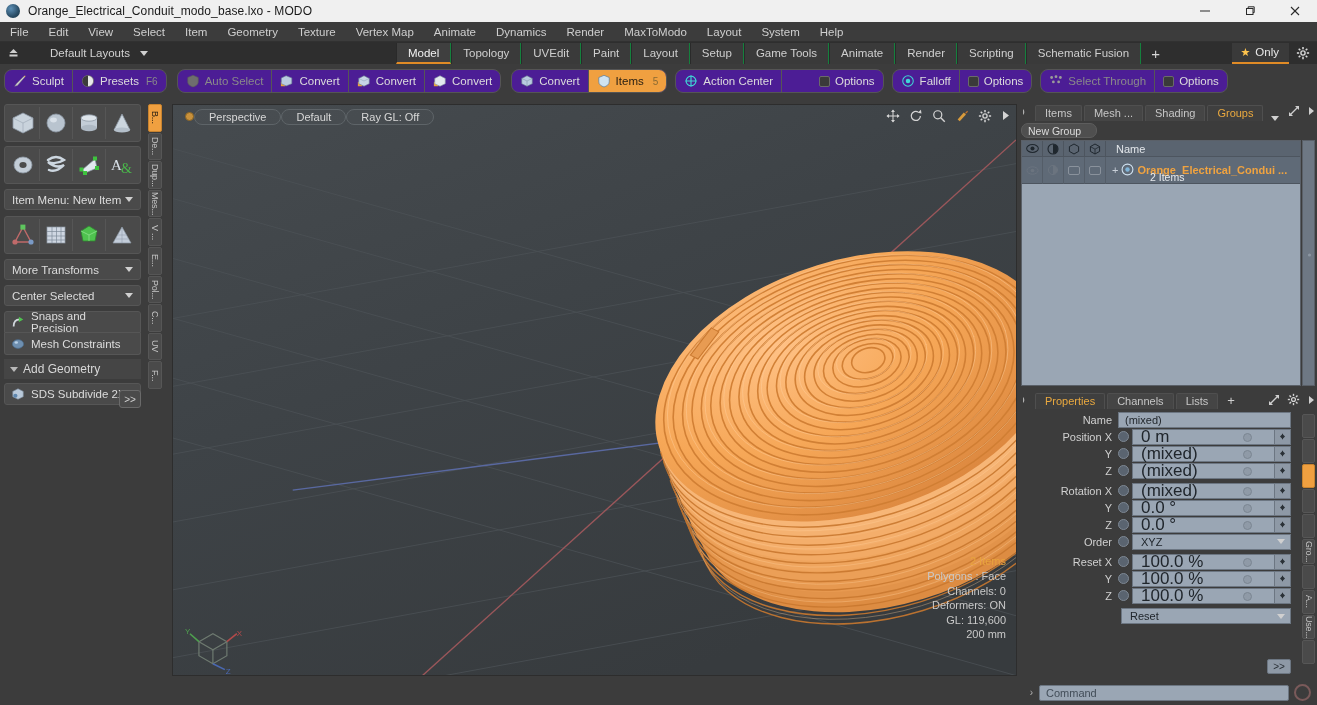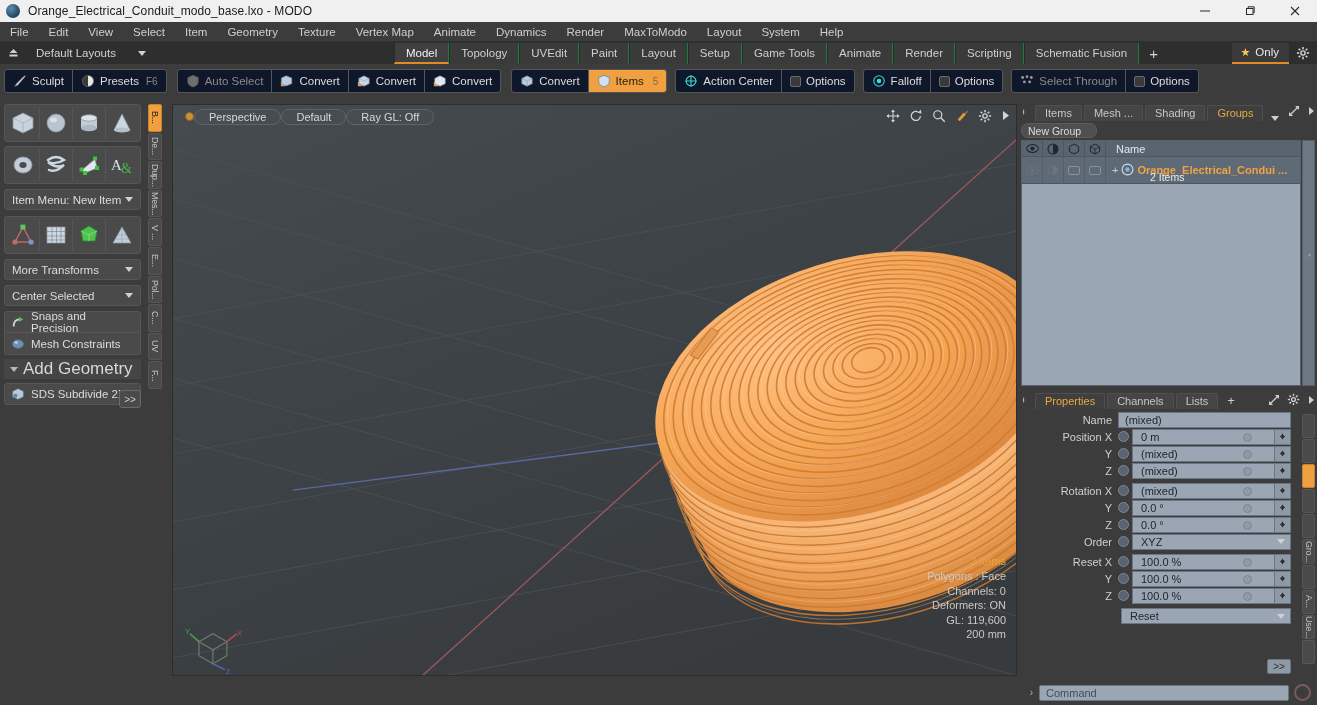--- a/index.html
+++ b/index.html
@@ -47,21 +47,21 @@
   }
 
   
   #layoutbar {
     position: absolute; top: 42px; left: 0; width: 1317px; height: 22px;
     background: #2e2e2e; display: flex; align-items: center;
   }
   #home-icon { width: 26px; display:flex; align-items:center; justify-content:center; color:#cfcfcf; }
   #default-layouts {
     height: 18px; line-height: 18px; padding: 0 8px; color: #d2d2d2; font-size: 11.5px;
-    display: flex; align-items: center; gap: 22px; margin-left: 2px;
+    display: flex; align-items: center; gap: 10px; margin-left: 16px;
   }
   #layout-tabs { display: flex; align-items: flex-end; height: 22px; margin-left: 240px; }
   .ltab {
     height: 21px; line-height: 21px; padding: 0 11px; font-size: 11.5px; color: #cfcfcf;
     background: #3a3a3a; border-left: 1px solid #2a2a2a; border-right: 1px solid #15803d;
     white-space: nowrap;
   }
   .ltab.active { background: #3f3f3f; color: #f2f2f2; border-bottom: 2px solid #e08b26; }
   .ltab.plus { background: transparent; border: none; font-size: 15px; padding: 0 10px; color: #d6d6d6; }
   #layout-right { position: absolute; right: 0; top: 0; height: 22px; display: flex; align-items: flex-end; }
@@ -74,21 +74,21 @@
   #gear-top { width: 28px; height: 22px; display:flex; align-items:center; justify-content:center; color:#d8d8d8; }
 
   
   #toolbar {
     position: absolute; top: 64px; left: 0; width: 1317px; height: 34px;
     background: #3c3c3c; display: flex; align-items: center; padding: 0 4px;
     gap: 4px;
   }
   .tb-group {
     display: flex; align-items: flex-start; height: 24px;
-    background: #0f172a; border: 1px solid #555; border-radius: 3px; overflow: hidden;
+    background: #4c1d95; border: 1px solid #555; border-radius: 8px; overflow: hidden;
   }
   .tb-btn {
     display: flex; align-items: center; gap: 5px; height: 22px; padding: 0 8px;
     font-size: 11.5px; color: #dcdcdc; white-space: nowrap;
     border-right: 1px solid #565656;
   }
   .tb-btn:last-child { border-right: none; }
   .tb-btn.dim { color: #8a8a8a; }
   .tb-btn.active { background: #f0a040; color: #2a2013; }
   .tb-btn.active .badge { color: #8a6a33; margin-left: 4px; font-size: 10px; }
@@ -123,21 +123,21 @@
   .caret { width: 0; height: 0; border-left: 4px solid transparent; border-right: 4px solid transparent;
            border-top: 5px solid #d0d0d0; }
   .lp-btn {
     margin: 0 4px; height: 22px; background: #4a4a4a; border: 1px solid #565656;
     display: flex; align-items: center; gap: 6px; padding: 0 6px; font-size: 11.5px; color: #dcdcdc;
   }
   .lp-btn.first { border-radius: 3px 3px 0 0; margin-top: 5px; }
   .lp-btn.last { border-radius: 0 0 3px 3px; border-top: none; }
   .lp-section {
     margin: 4px 4px 0 4px; height: 20px; background: #454545; display:flex; align-items:center;
-    gap: 5px; padding: 0 6px; font-size: 17px; color: #d8d8d8;
+    gap: 5px; padding: 0 6px; font-size: 12px; color: #d8d8d8;
   }
   .tri { width:0;height:0;border-left:4px solid transparent;border-right:4px solid transparent;border-top:5px solid #b8b8b8; }
   .lp-solo {
     margin: 4px 4px 0 4px; height: 22px; background: #4a4a4a; border: 1px solid #565656;
     border-radius: 3px; display: flex; align-items: center; gap: 6px; padding: 0 6px;
     font-size: 11.5px; color: #dcdcdc;
   }
   #lp-expand {
     position: absolute; right: 4px; top: 290px; width: 22px; height: 18px;
     background: #4a4a4a; border: 1px solid #6a6a6a; border-radius: 3px;
@@ -259,21 +259,21 @@
   .prop-field {
     flex: 1; height: 16px; background: #9aa6b4; border: 1px solid #6c7682;
     display: flex; align-items: center; padding-left: 6px; font-size: 11px; color: #1f2429;
   }
   .radio {
     width: 11px; height: 11px; border-radius: 50%; background: #5a6470; border: 1px solid #7d8793;
     flex: none; margin-right: 3px;
   }
   .fslot {
     flex: 1; height: 16px; background: #9aa6b4; border: 1px solid #6c7682; border-right: none;
-    display: flex; align-items: center; padding-left: 8px; font-size: 11px; color: #20262c;
+    display: flex; align-items: center; padding-left: 8px; font-size: 17px; color: #20262c;
     position: relative;
   }
   .fslot .odot {
     position: absolute; right: 22px; top: 3px; width: 9px; height: 9px; border-radius: 50%;
     background: #8f9aa7; border: 1px solid #7b8692;
   }
   .fspin {
     width: 17px; height: 16px; background: #8e99a6; border: 1px solid #6c7682;
     display: flex; align-items: center; justify-content: center; flex: none;
   }
@@ -467,21 +467,21 @@
       </div>
       <div class="tb-btn active">
         <svg class="ico" viewBox="0 0 16 16">
             <path d="M8 1.5 L14 4 v5 c0 3-3 5-6 5.8 C5 14 2 12 2 9 V4 Z" fill="#cfe3f2" stroke="#5a7a96" stroke-width=".8"></path>
           </svg>
         <span>Items</span>
         <span class="badge">5</span>
       </div>
     </div>
 
-    <div class="tb-group" style="margin-left:4px;">
+    <div class="tb-group" style="margin-left:4px;gap:29px;">
       <div class="tb-btn">
         <svg class="ico" viewBox="0 0 16 16">
             <circle cx="8" cy="8" r="5.6" fill="none" stroke="#3fd6d6" stroke-width="1.3"></circle>
             <line x1="8" y1="1.6" x2="8" y2="14.4" stroke="#3fd6d6" stroke-width="1.3"></line>
             <line x1="1.6" y1="8" x2="14.4" y2="8" stroke="#3fd6d6" stroke-width="1.3"></line>
           </svg>
         <span>Action Center</span>
       </div>
       <div class="tb-btn">
         <span class="chk"></span>

